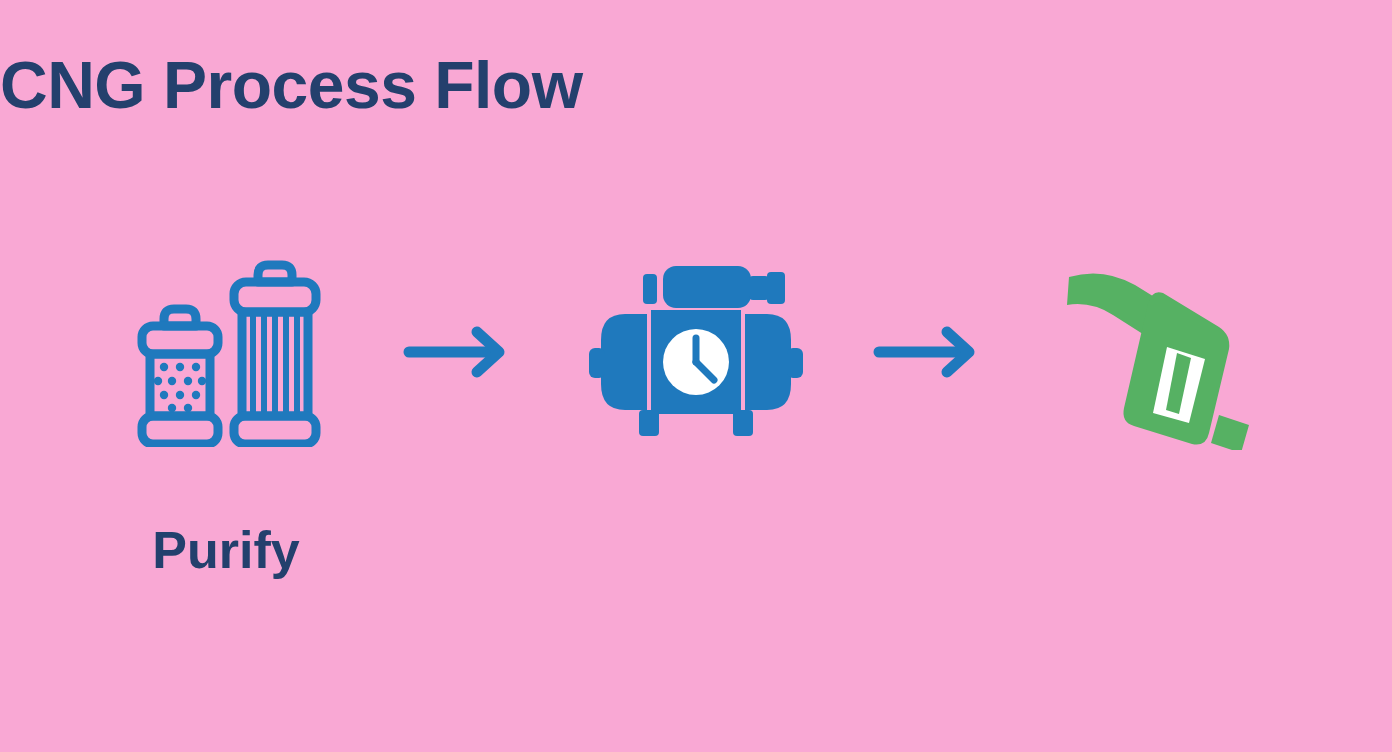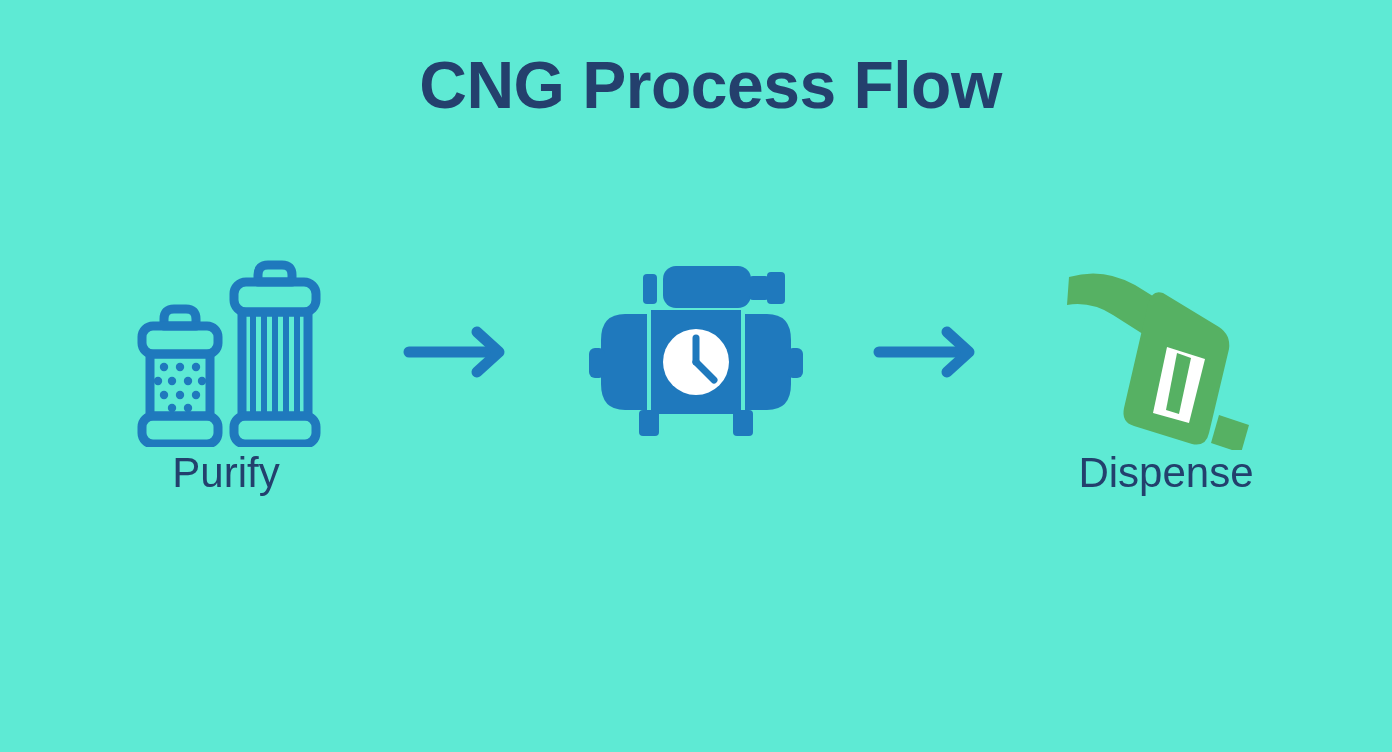--- a/index.html
+++ b/index.html
@@ -11,25 +11,24 @@
     height: 752px;
     background: #ffffff;
     font-family: "Liberation Sans", sans-serif;
     overflow: hidden;
     position: relative;
   }
 
   #infographic {
     position: absolute;
     inset: 0;
-    background: #5eead4;
+    background: #f9a8d4;
     display: flex;
     flex-direction: column;
-    align-items: center;
-    padding-left: 29px;
+    align-items: flex-start;
   }
 
   
   #title {
     margin-top: 52px;
     font-size: 66px;
     font-weight: bold;
     letter-spacing: -0.5px;
     color: #24406d;
     line-height: 1.0;
@@ -58,22 +57,23 @@
   }
 
   .step-icon {
     height: 200px;
     display: flex;
     align-items: center;
     justify-content: center;
   }
 
   .step-label {
-    font-size: 42px;
-    font-weight: normal;
+    margin-top: 72px;
+    font-size: 52px;
+    font-weight: bold;
     color: #23406d;
     line-height: 1;
     white-space: nowrap;
   }
 
   .connector {
     width: 170px;
     height: 200px;
     display: flex;
     align-items: center;
@@ -233,17 +233,16 @@
                      z"></path>
 
             <path d="M160 160
                      l30 10
                      l-8 28
                      l-30 -10
                      z"></path>
           </g>
         </svg>
       </div>
-      <div class="step-label">Dispense</div>
     </div>
 
   </div>
 </div>
 
 </body></html>

